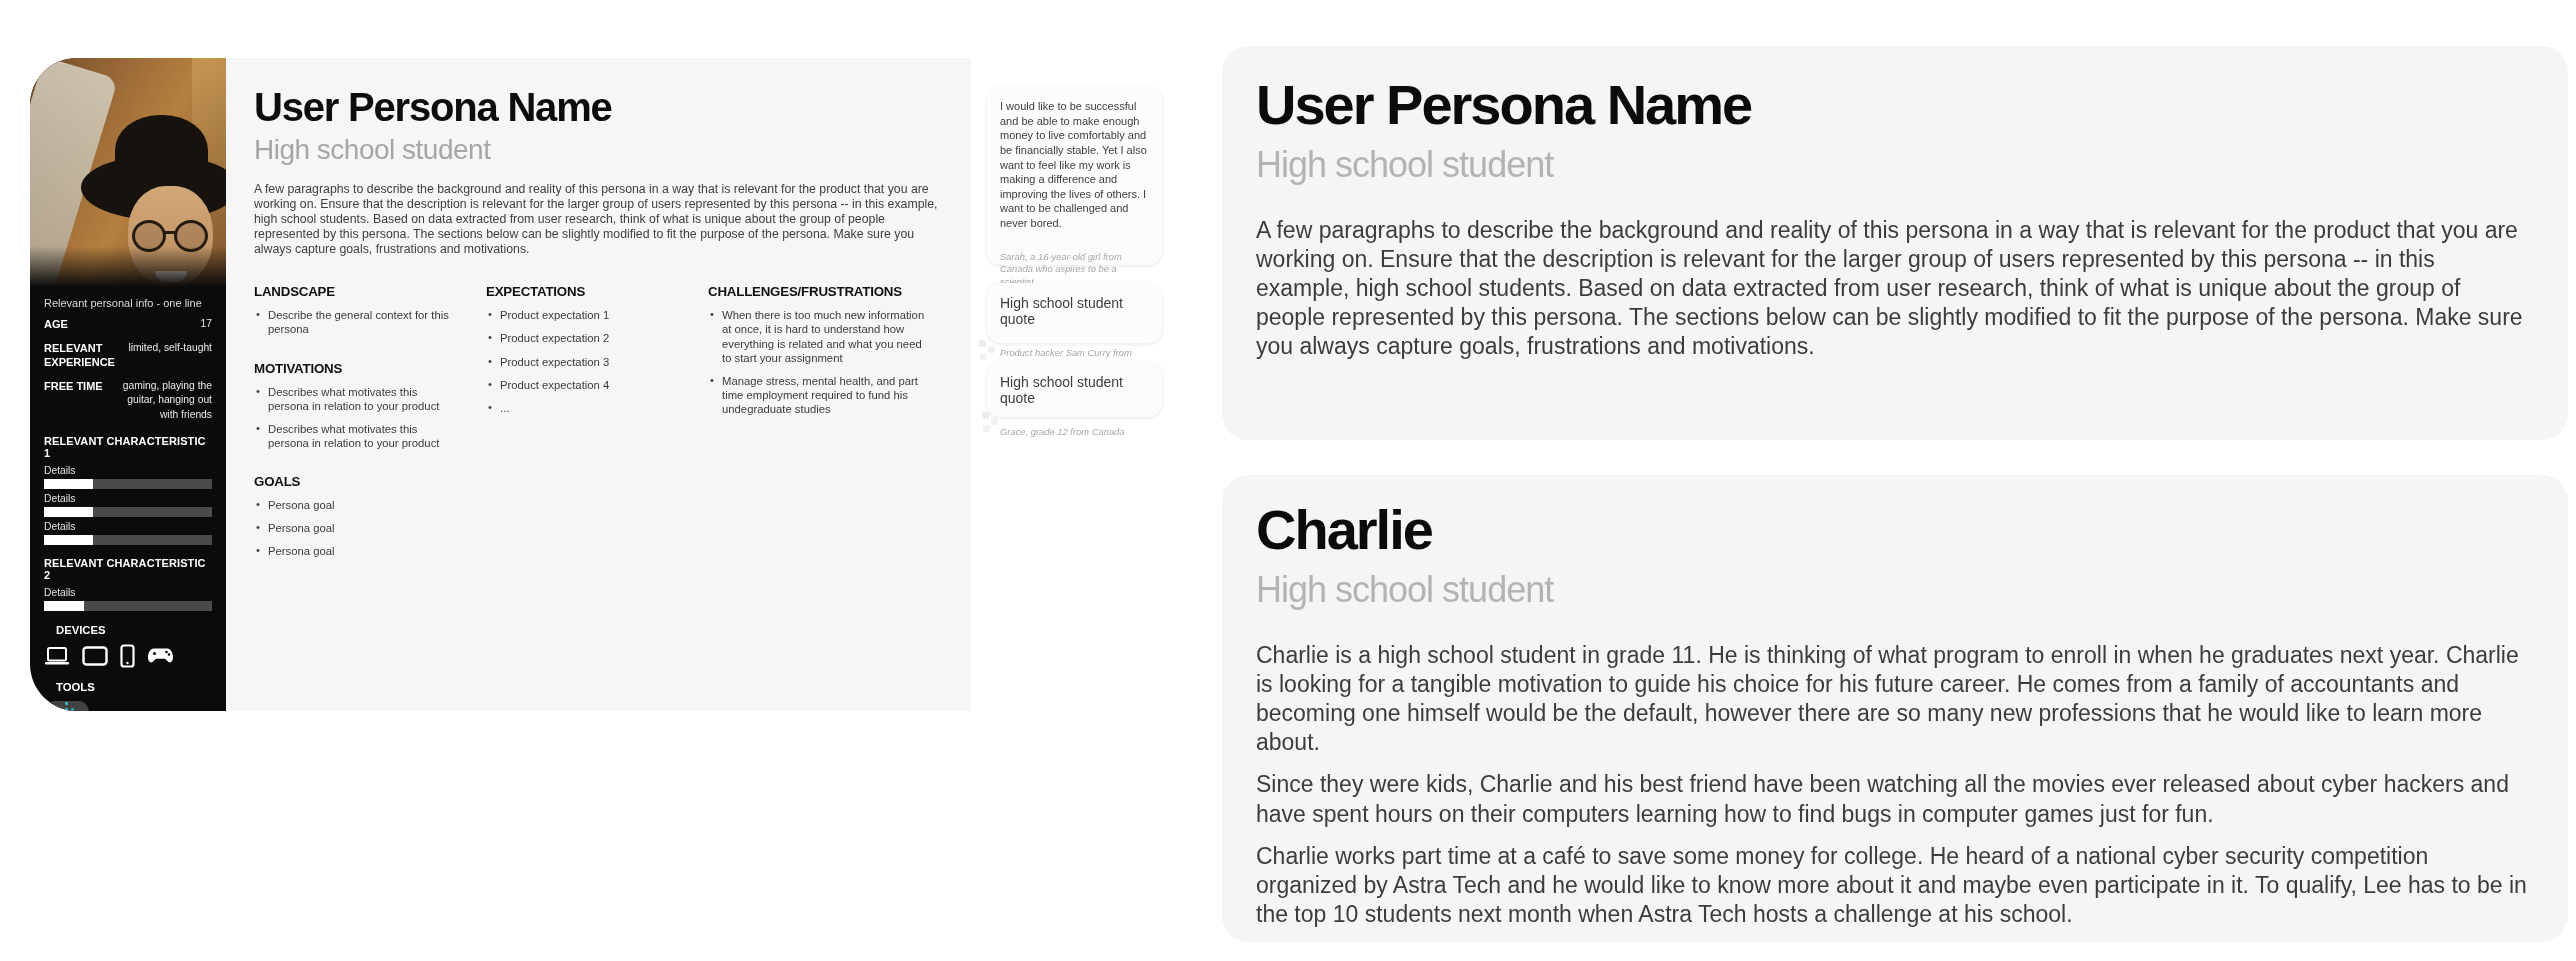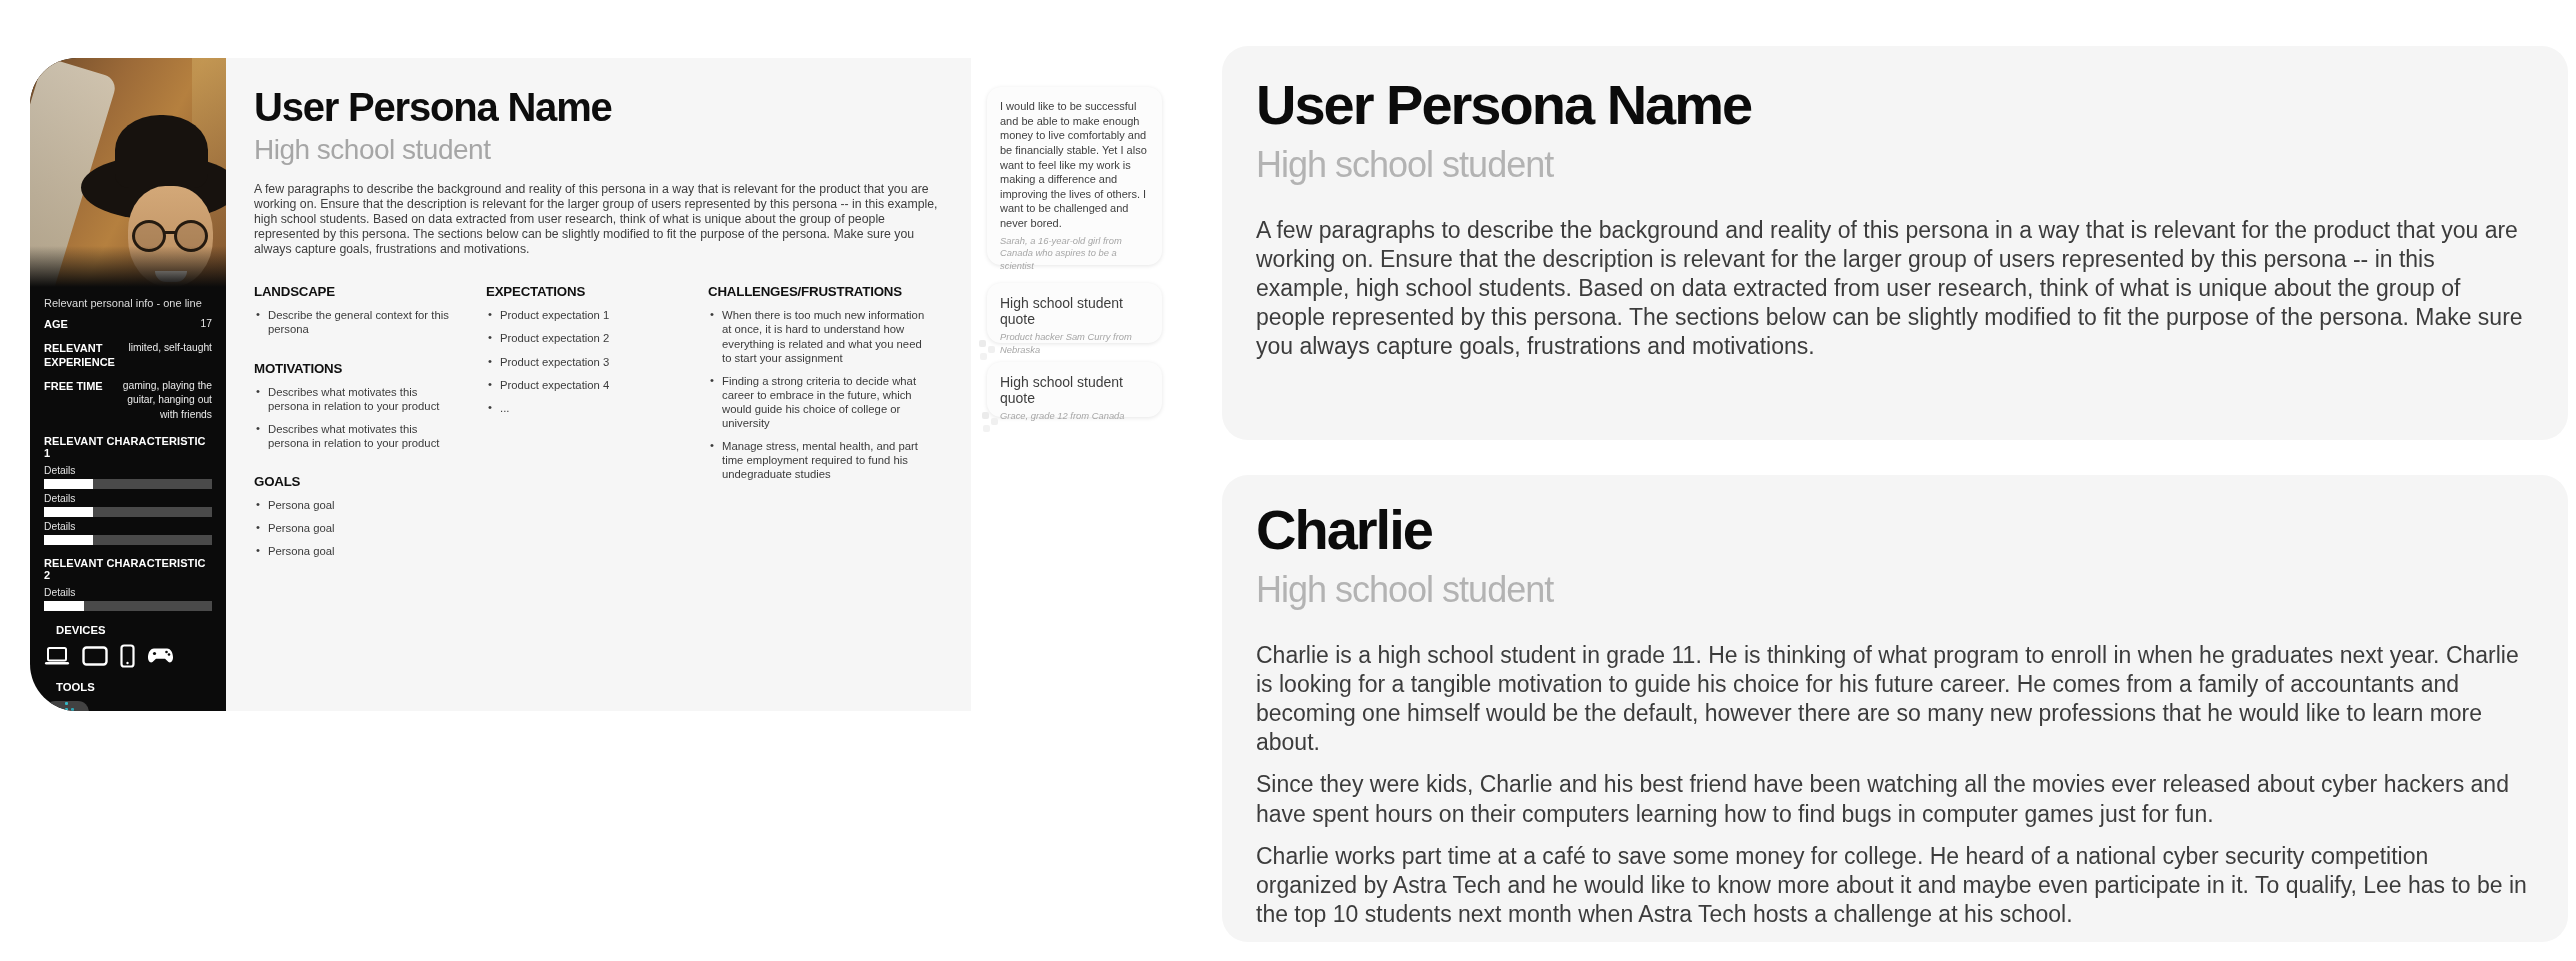--- a/index.html
+++ b/index.html
@@ -96,21 +96,21 @@
   .sticky {
     position: absolute; background: #fcfcfc; border-radius: 14px;
     box-shadow: 0 1px 4px rgba(0,0,0,.10);
     padding: 12px 13px;
   }
   .sticky-1 { left: 987px; top: 87px; width: 175px; height: 178px; }
   .sticky-2 { left: 987px; top: 283px; width: 175px; height: 60px; }
   .sticky-3 { left: 987px; top: 362px; width: 175px; height: 55px; }
   .sticky-quote { font-size: 11px; line-height: 1.33; color: #3e3e3e; }
   .sticky-title { font-size: 14px; color: #3e3e3e; }
-  .sticky-attr { font-size: 9.4px; font-style: italic; color: #a6a6a6; line-height: 1.35; margin-top: 4px; }
+  .sticky-attr { font-size: 9.4px; font-style: italic; color: #a6a6a6; line-height: 1.35; margin-top: 20px; }
 
   .pixel-deco { position: absolute; width: 7px; height: 7px; background: #ebebeb;
     border-radius: 2px; box-shadow: 9px 6px 0 #f0f0f0, 1px 13px 0 #f2f2f2; }
   .deco-1 { left: 979px; top: 340px; }
   .deco-2 { left: 982px; top: 412px; }
 
   
   .panel {
     position: absolute; background: #f5f5f5; border-radius: 26px;
     padding: 28px 41px 0 34px;
@@ -251,21 +251,20 @@
             <li>Product expectation 2</li>
             <li>Product expectation 3</li>
             <li>Product expectation 4</li>
             <li>...</li>
           </ul>
         </div>
         <div class="sec wide">
           <h3>CHALLENGES/FRUSTRATIONS</h3>
           <ul>
             <li>When there is too much new information at once, it is hard to understand how everything is related and what you need to start your assignment</li>
-            <li>Finding a strong criteria to decide what career to embrace in the future, which would guide his choice of college or university</li>
             <li>Manage stress, mental health, and part time employment required to fund his undegraduate studies</li>
           </ul>
         </div>
       </div>
     </div>
   </div>
 
   <div class="sticky sticky-1">
     <div class="sticky-quote">I would like to be successful and be able to make enough money to live comfortably and be financially stable. Yet I also want to feel like my work is making a difference and improving the lives of others. I want to be challenged and never bored.</div>
     <div class="sticky-attr">Sarah, a 16-year-old girl from Canada who aspires to be a scientist</div>

